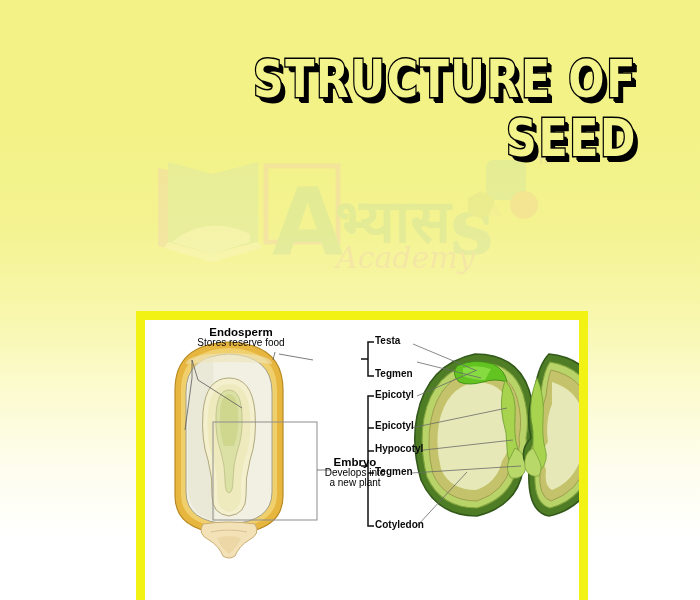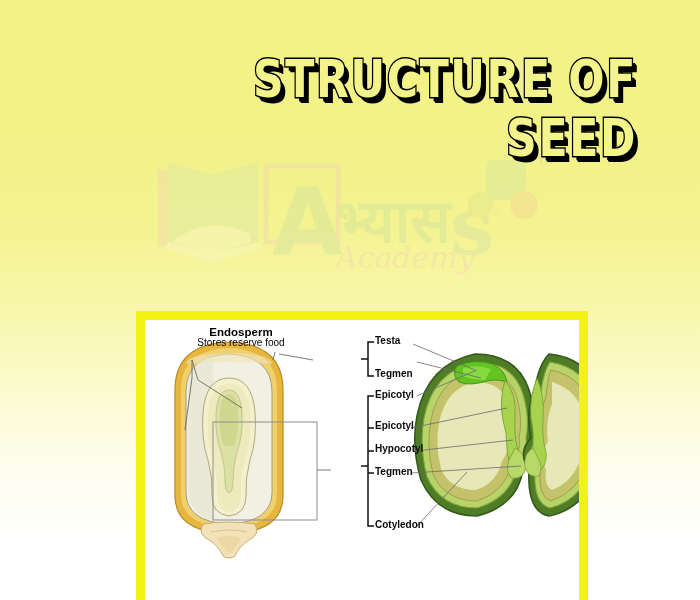--- a/index.html
+++ b/index.html
@@ -252,20 +252,25 @@
           <path d="M272 206 L322 152"></path>
         </g>
       </svg>
 
       <div class="grp center" style="left:26px; top:6px; width:140px;">
         <div class="ttl">Endosperm</div>
         <div class="sub">Stores reserve food</div>
       </div>
 
 
+      <div class="grp center" style="left:176px; top:136px; width:68px;">
+        <div class="ttl">Embryo</div>
+        <div class="sub">Develops into</div>
+        <div class="sub">a new plant</div>
+      </div>
 
       <div class="dlabel bold b13" style="left:230px; top:15px;">Testa</div>
       <div class="dlabel bold b13" style="left:230px; top:48px;">Tegmen</div>
 
       <div class="dlabel bold b13" style="left:230px; top:69px;">Epicotyl</div>
       <div class="dlabel bold b13" style="left:230px; top:100px;">Epicotyl</div>
       <div class="dlabel bold b13" style="left:230px; top:123px;">Hypocotyl</div>
       <div class="dlabel bold b13" style="left:230px; top:146px;">Tegmen</div>
       <div class="dlabel bold b13" style="left:230px; top:199px;">Cotyledon</div>
 

